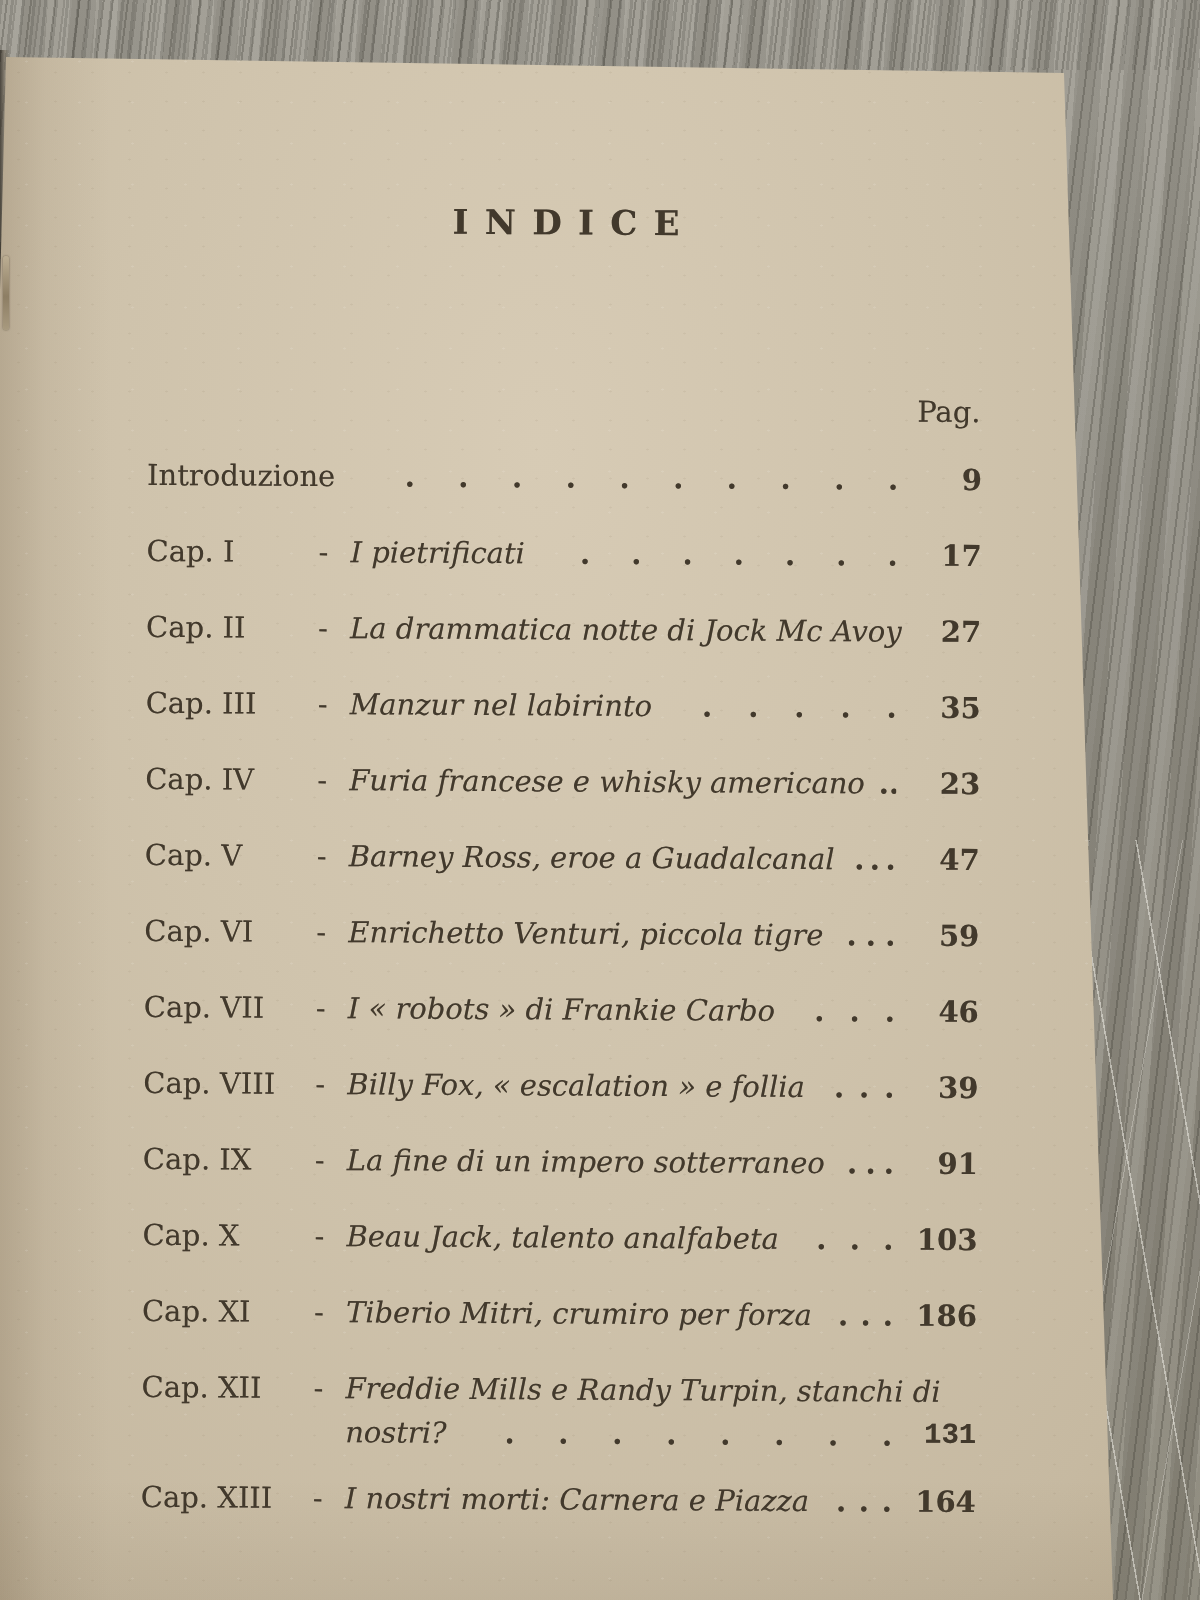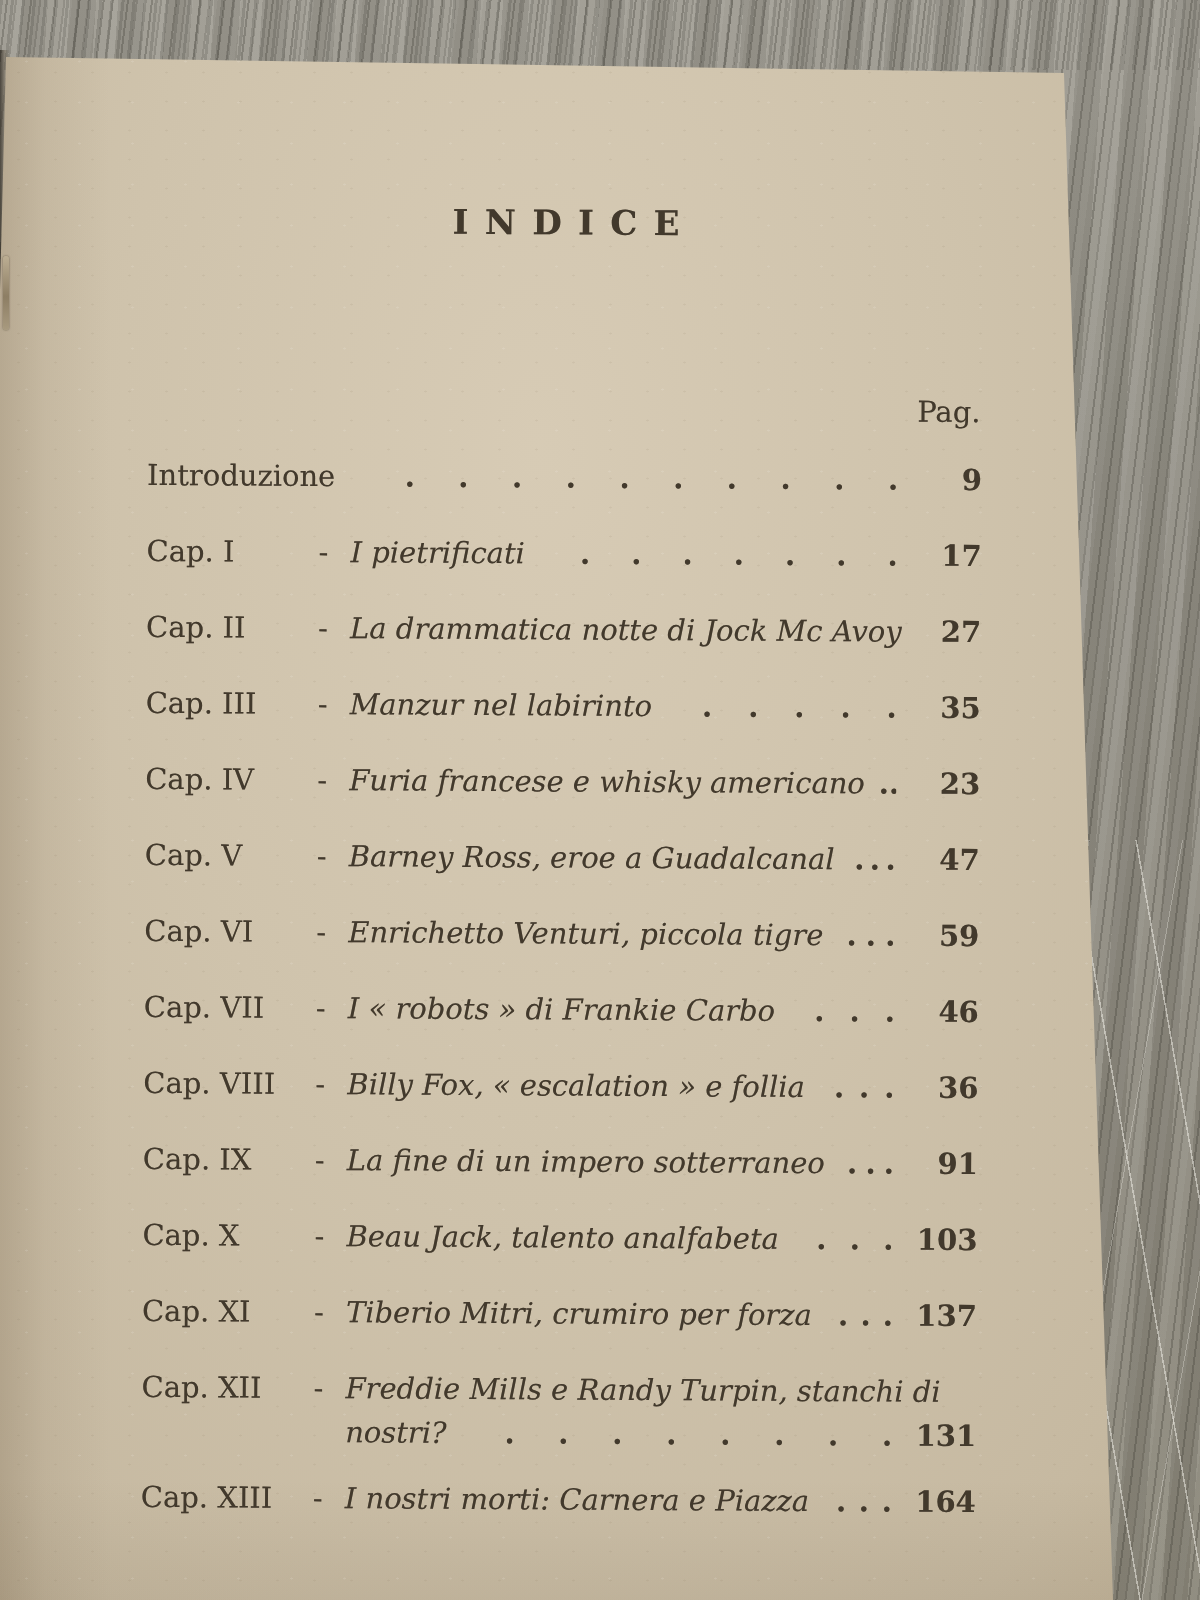--- a/index.html
+++ b/index.html
@@ -86,21 +86,21 @@
     grid-template-columns:170px 34px 1fr 84px;
     align-items:start;
     font-size:29px;line-height:34px;
     margin-bottom:32px;
     white-space:nowrap;
   }
   .row .lbl{}
   .row .dash{text-align:left;padding-left:2px;}
   .row .mid{min-width:0;}
   .row .pg{text-align:right;font-weight:700;}
-  .row.wrap .pg{align-self:end;}
+  .row.wrap .pg{align-self:end;font-family:Liberation Mono, monospace;}
   .tline{display:flex;align-items:baseline;}
   .tline .title{font-style:italic;padding-right:14px;}
   .row.no-italic .tline .title{font-style:normal;padding-right:10px;}
   .line2{margin-top:10px;}
   .leader{flex:1;display:flex;align-items:baseline;min-width:0;overflow:hidden;}
   .leader .d{flex:1;text-align:right;font-weight:700;}
 </style>
 </head>
 <body>
 
@@ -289,21 +289,21 @@
                 <span class="d">.</span>
                 <span class="d">.</span>
                 <span class="d">.</span>
               </span>
       </span>
       <span class="tline line2" hidden="">
         <span class="title"></span>
         <span class="leader"></span>
       </span>
     </span>
-    <span class="pg">36</span>
+    <span class="pg">39</span>
   </div>
         <div class="row">
     <span class="lbl">Cap. IX</span>
     <span class="dash">-</span>
     <span class="mid">
       <span class="tline line1">
         <span class="title">La fine di un impero sotterraneo</span>
         <span class="leader">
                 <span class="d">.</span>
                 <span class="d">.</span>
@@ -346,21 +346,21 @@
                 <span class="d">.</span>
                 <span class="d">.</span>
                 <span class="d">.</span>
               </span>
       </span>
       <span class="tline line2" hidden="">
         <span class="title"></span>
         <span class="leader"></span>
       </span>
     </span>
-    <span class="pg">137</span>
+    <span class="pg">186</span>
   </div>
         <div class="row wrap">
     <span class="lbl">Cap. XII</span>
     <span class="dash">-</span>
     <span class="mid">
       <span class="tline line1">
         <span class="title">Freddie Mills e Randy Turpin, stanchi di</span>
         <span class="leader"></span>
       </span>
       <span class="tline line2">

